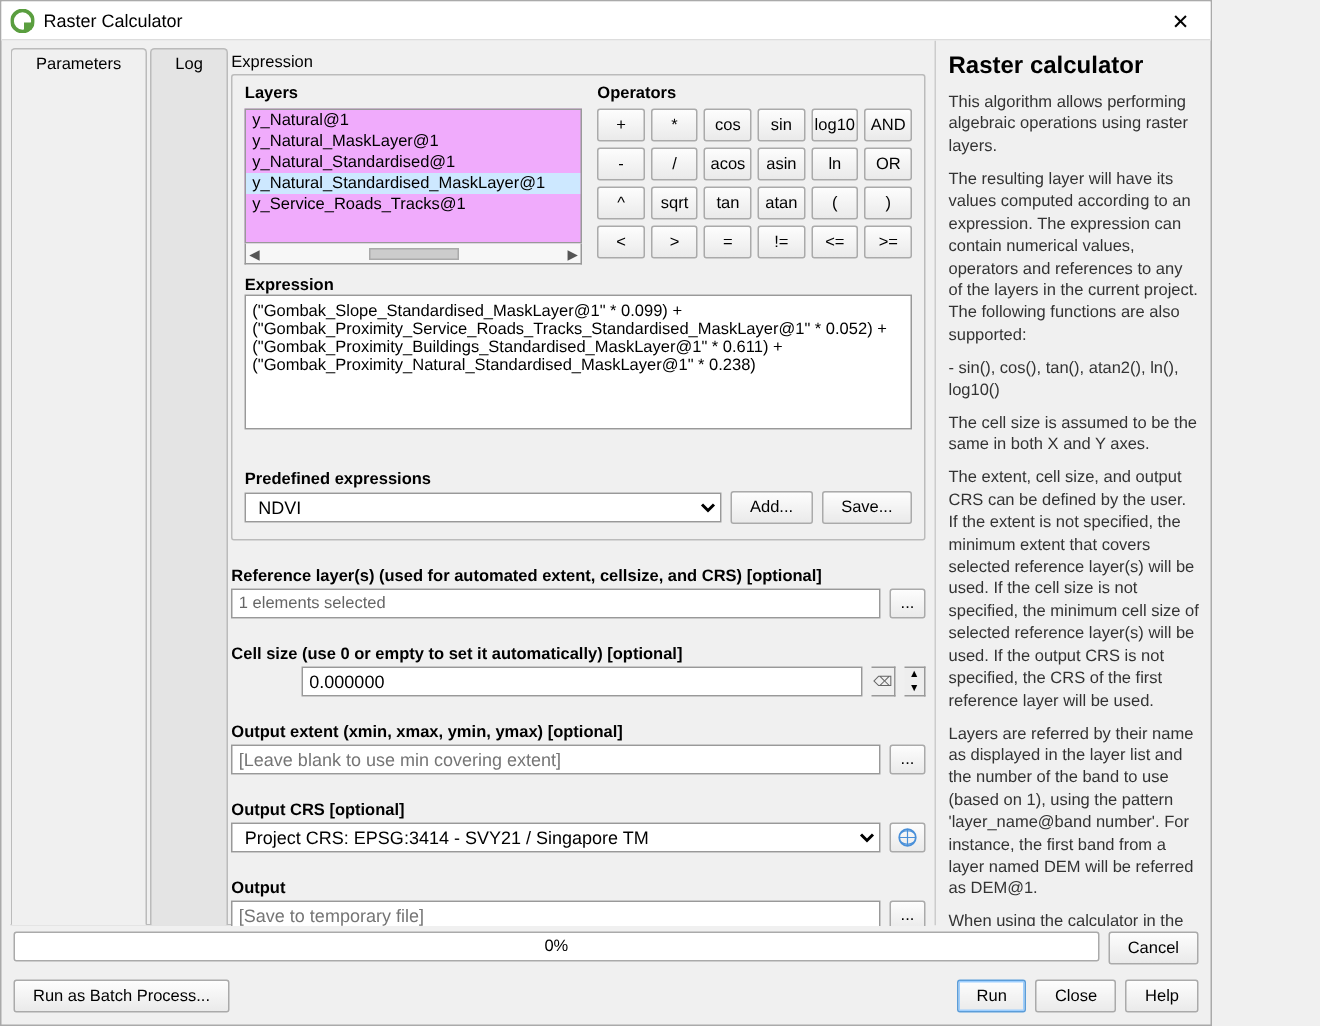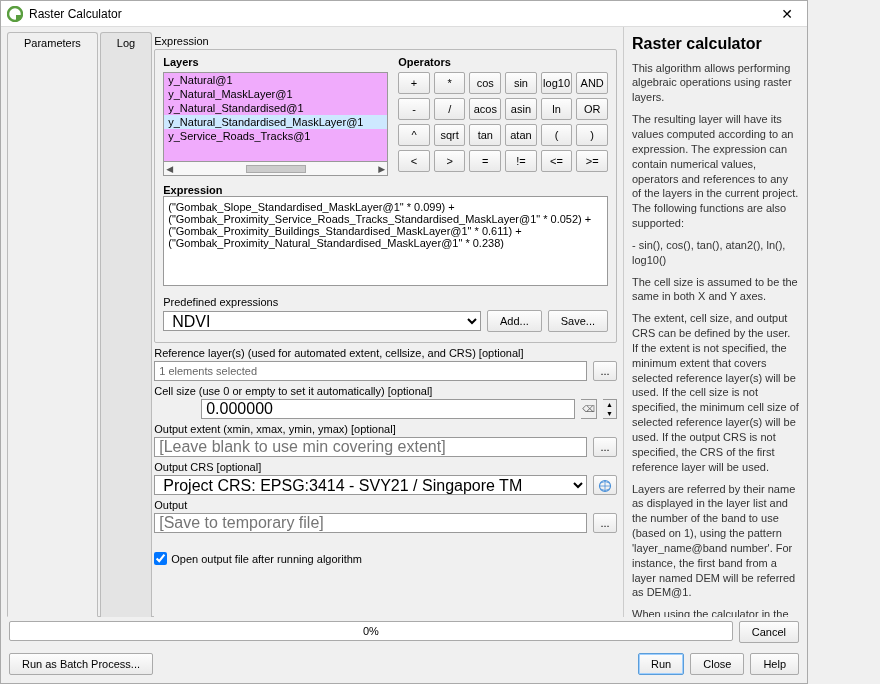--- a/index.html
+++ b/index.html
@@ -26,25 +26,25 @@
 .ops-col { flex: 1; }
 .layer-list { border: 1px solid #999; background: #f0abfc; height: 90px; overflow: auto; font-size: 11px; }
 .layer-list .item { padding: 1px 4px; white-space: nowrap; cursor: default; }
 .layer-list .item.sel { background: #cde8ff; }
 .layer-scroll-h { height: 14px; border: 1px solid #999; border-top: none; background: #f7f7f7; display: flex; align-items: center; justify-content: space-between; padding: 0 2px; font-size: 9px; color: #555; }
 .layer-scroll-h .thumb { width: 60px; height: 8px; background: #ccc; border: 1px solid #aaa; }
 .ops-grid { display: grid; grid-template-columns: repeat(6, 1fr); gap: 4px; }
 .opbtn { height: 22px; border: 1px solid #aaa; background: linear-gradient(#fdfdfd,#eaeaea); border-radius: 2px; text-align: center; line-height: 20px; cursor: pointer; font-size: 11px; }
 .expr-text { width: 100%; height: 90px; border: 1px solid #999; background: #fff; padding: 4px; font-family: inherit; font-size: 11px; resize: none; }
 .row-flex { display: flex; gap: 6px; align-items: center; margin: 2px 0; }
-select, input[type=text] { border: 1px solid #999; background: #fff; height: 20px; padding: 0 4px; font-size: 16px; font-family: inherit; }
+select, input[type=text] { border: 1px solid #999; background: #fff; height: 20px; padding: 0 4px; font-size: 12px; font-family: inherit; }
 .btn { height: 22px; padding: 0 12px; border: 1px solid #aaa; background: linear-gradient(#fdfdfd,#eaeaea); border-radius: 2px; cursor: pointer; font-size: 11px; }
 .btn.primary { border-color: #5b9dd9; box-shadow: 0 0 0 1px #9ecfff inset; }
 .small-icon-btn { width: 24px; height: 20px; border: 1px solid #aaa; background: linear-gradient(#fdfdfd,#eaeaea); border-radius: 2px; cursor: pointer; text-align: center; line-height: 18px; font-size: 11px; }
-.field-label { font-size: 11px; margin-top: 4px; display: block; }
+.field-label { font-size: 11px; margin-top: 18px; display: block; font-weight: bold; }
 .readonly-box { border: 1px solid #999; background: #fff; height: 20px; padding: 0 4px; line-height: 18px; font-size: 11px; color: #666; }
 .spin { display: flex; }
 .spin input { flex: 1; margin-left: 47px; }
 .spin .arrows { width: 14px; border: 1px solid #999; border-left: none; display: flex; flex-direction: column; font-size: 7px; }
 .spin .arrows span { flex:1; text-align:center; line-height:9px; cursor:pointer; background:#eee; }
 .spin .clearbtn { width: 16px; border:1px solid #999; border-left:none; text-align:center; line-height:18px; font-size:9px; color:#666; cursor:pointer; }
 .checkbox-row { display:flex; align-items:center; gap:4px; margin-top:19px; }
 .progress-row { padding: 4px 8px; }
 .progress { height: 20px; border: 1px solid #aaa; background: #fff; border-radius: 2px; display:flex; align-items:center; justify-content:center; font-size:11px; }
 .bottom-bar { display:flex; justify-content:space-between; padding: 6px 8px 8px 8px; gap: 6px; align-items: flex-end; }
@@ -122,21 +122,21 @@
                 <div class="opbtn">!=</div>
                 <div class="opbtn">&lt;=</div>
                 <div class="opbtn">&gt;=</div>
               </div>
             </div>
           </div>
 
           <span class="field-label" style="font-weight:bold; margin-top:8px;">Expression</span>
           <textarea class="expr-text" style="">("Gombak_Slope_Standardised_MaskLayer@1" * 0.099) + ("Gombak_Proximity_Service_Roads_Tracks_Standardised_MaskLayer@1" * 0.052) + ("Gombak_Proximity_Buildings_Standardised_MaskLayer@1" * 0.611) + ("Gombak_Proximity_Natural_Standardised_MaskLayer@1" * 0.238)</textarea>
 
-          <span class="field-label" style="font-weight:normal; margin-top:8px;">Predefined expressions</span>
+          <span class="field-label" style="font-weight:bold; margin-top:24px;">Predefined expressions</span>
           <div class="row-flex">
             <select style="flex:1;">
               <option>NDVI</option>
             </select>
             <button class="btn">Add...</button>
             <button class="btn">Save...</button>
           </div>
         </div>
 
         <span class="field-label">Reference layer(s) (used for automated extent, cellsize, and CRS) [optional]</span>

